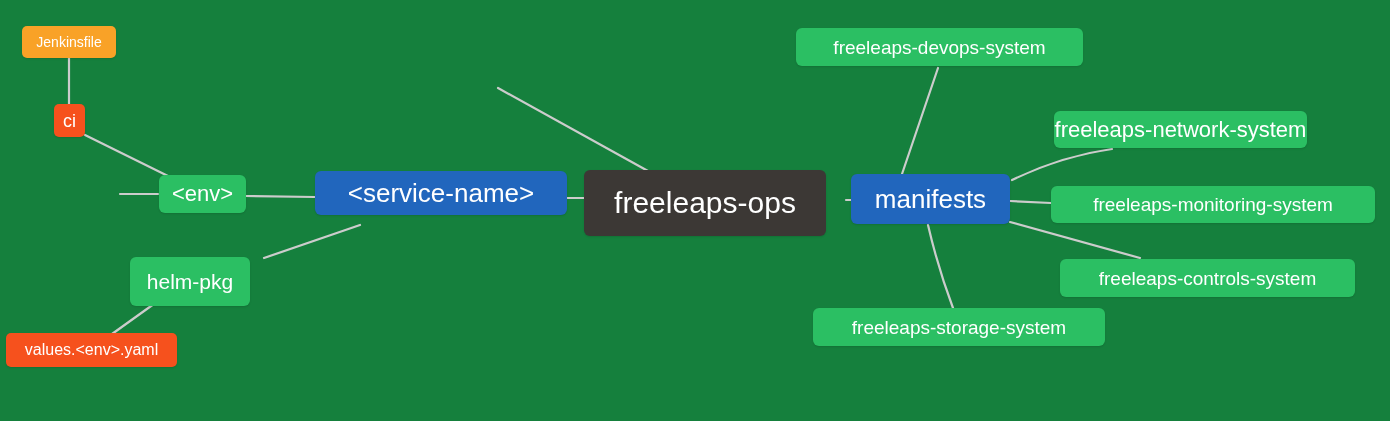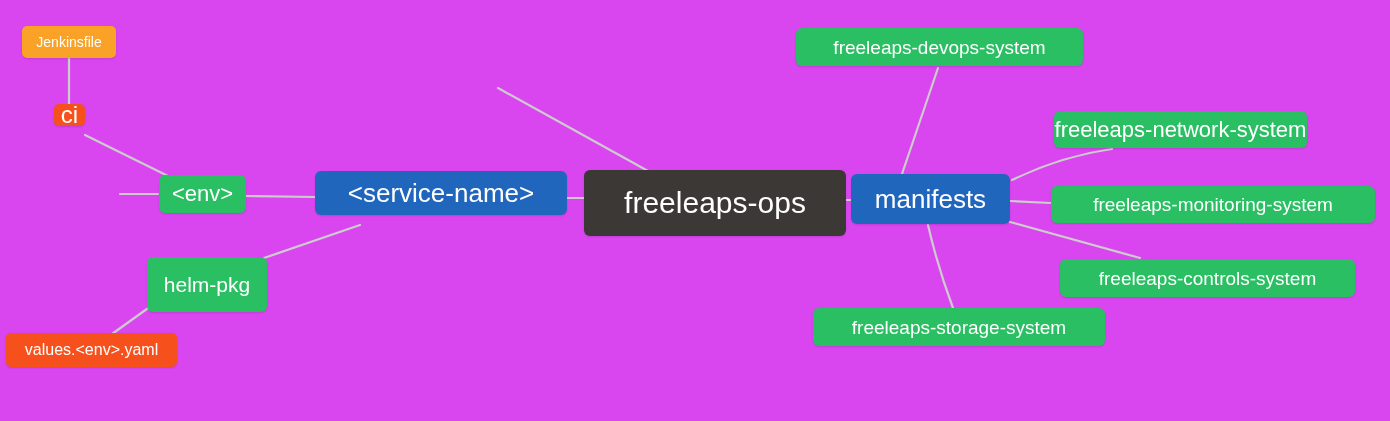--- a/index.html
+++ b/index.html
@@ -5,21 +5,21 @@
   html, body {
     margin: 0;
     padding: 0;
     background: #ffffff;
     font-family: "Liberation Sans", sans-serif;
   }
   .canvas {
     position: relative;
     width: 1390px;
     height: 421px;
-    background: #d946ef;
+    background: #15803d;
     overflow: hidden;
   }
   svg.edges {
     position: absolute;
     left: 0;
     top: 0;
     width: 1390px;
     height: 421px;
   }
   svg.edges path {
@@ -35,27 +35,27 @@
     justify-content: center;
     color: #ffffff;
     border-radius: 6px;
     white-space: nowrap;
     line-height: 1;
     box-shadow: 0 1px 2px rgba(0,0,0,0.12);
     cursor: pointer;
     user-select: none;
   }
   
-  .n-root        { left: 584px; top: 170px; width: 262px; height: 66px; font-size: 30px; }
+  .n-root        { left: 584px; top: 170px; width: 242px; height: 66px; font-size: 30px; }
   .n-pipeline    { left: 313px; top:  35px; width: 277px; height: 53px; font-size: 26px; }
   .n-service     { left: 315px; top: 171px; width: 252px; height: 44px; font-size: 26px; }
   .n-manifests   { left: 851px; top: 174px; width: 159px; height: 50px; font-size: 26px; }
   .n-env         { left: 159px; top: 175px; width:  87px; height: 38px; font-size: 22px; }
-  .n-helm        { left: 147px; top: 257px; width: 120px; height: 55px; font-size: 21px; }
-  .n-ci          { left:  54px; top: 104px; width:  31px; height: 22px; font-size: 24px; border-radius: 5px; }
+  .n-helm        { left: 130px; top: 257px; width: 120px; height: 49px; font-size: 21px; }
+  .n-ci          { left:  54px; top: 104px; width:  31px; height: 33px; font-size: 18px; border-radius: 5px; }
   .n-argo        { left:  30px; top: 176px; width:  90px; height: 36px; font-size: 18px; border-radius: 5px; }
   .n-values      { left:   6px; top: 333px; width: 171px; height: 34px; font-size: 16px; border-radius: 5px; }
   .n-jenkins     { left:  22px; top:  26px; width:  94px; height: 32px; font-size: 14px; border-radius: 5px; }
   .n-devops      { left: 796px; top:  28px; width: 287px; height: 38px; font-size: 19px; }
   .n-network     { left: 1054px; top: 111px; width: 253px; height: 37px; font-size: 22px; }
   .n-monitoring  { left: 1051px; top: 186px; width: 324px; height: 37px; font-size: 19px; }
   .n-controls    { left: 1060px; top: 259px; width: 295px; height: 38px; font-size: 19px; }
   .n-storage     { left: 813px; top: 308px; width: 292px; height: 38px; font-size: 19px; }
 </style>
 </head>

